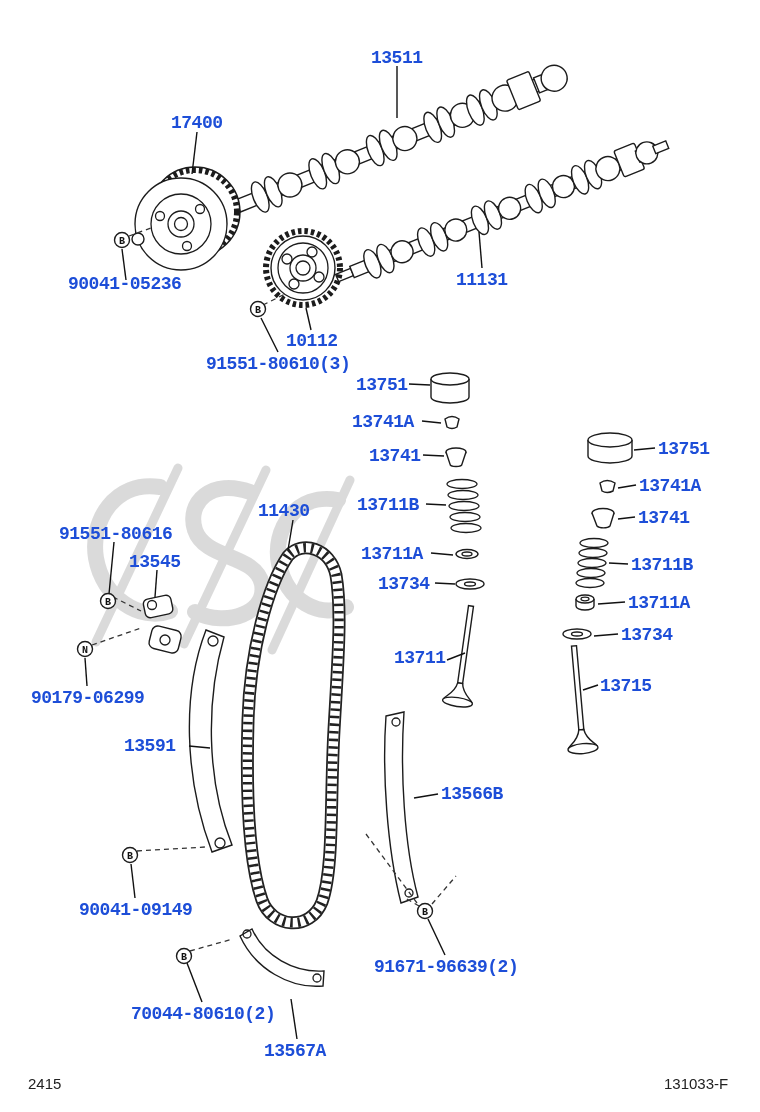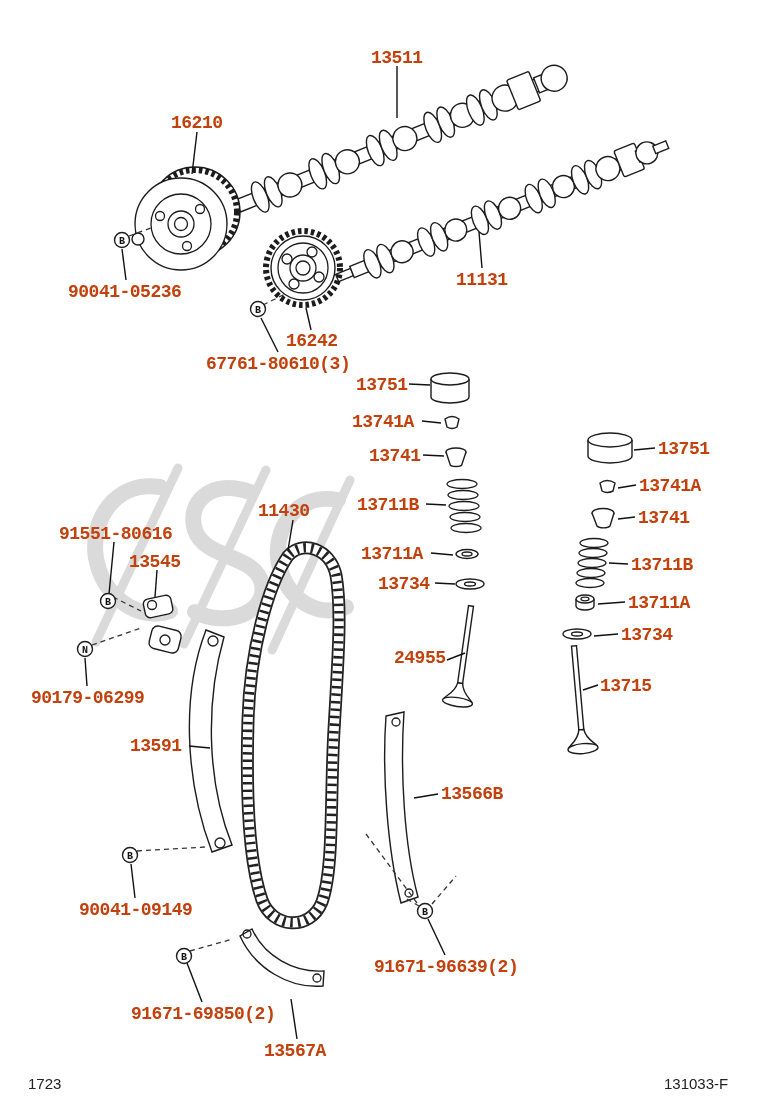--- a/index.html
+++ b/index.html
@@ -9,21 +9,21 @@
   .p{fill:#fff;stroke:#1c1c1c;stroke-width:1.4}
   .pn{fill:none;stroke:#1c1c1c;stroke-width:1.3}
   .teeth{fill:none;stroke:#1c1c1c;stroke-width:6;stroke-dasharray:3.5 3}
   .ld{stroke:#111;stroke-width:1.4}
   .dl{stroke:#333;stroke-width:1.3;stroke-dasharray:5 4}
   .chain-o{fill:none;stroke:#222;stroke-width:13}
   .chain-m{fill:none;stroke:#fff;stroke-width:9.5}
   .chain-d{fill:none;stroke:#222;stroke-width:9.5;stroke-dasharray:2.5 5}
   .wm{stroke:#d2d2d2;fill:none;opacity:.8}
   .ft{font:bold 10px "Liberation Mono",monospace;fill:#111;text-anchor:middle}
-  .lbl{position:absolute;font:bold 18px "Liberation Mono",monospace;color:#c2410c;
+  .lbl{position:absolute;font:bold 18px "Liberation Mono",monospace;color:#1d4ed8;
        letter-spacing:-0.5px;white-space:nowrap}
   .foot{position:absolute;font:15px "Liberation Sans",sans-serif;color:#222}
 </style>
 </head>
 <body>
 
 <svg class="stage" width="760" height="1112" viewBox="0 0 760 1112">
 
   <g class="wm" stroke-width="16" stroke-linecap="round">
     <path d="M160,487 C114,480 90,522 96,558 C103,598 140,622 170,611"></path>
@@ -271,44 +271,44 @@
     <circle cx="130" cy="855" r="7.5" class="p"></circle>
     <text x="130" y="858.5" class="ft">B</text>
     <circle cx="184" cy="956" r="7.5" class="p"></circle>
     <text x="184" y="959.5" class="ft">B</text>
     <circle cx="425" cy="911" r="7.5" class="p"></circle>
     <text x="425" y="914.5" class="ft">B</text>
   </g>
 </svg>
 
 <div class="lbl" style="left:371px;top:48px">13511</div>
-<div class="lbl" style="left:171px;top:113px">16210</div>
-<div class="lbl" style="left:68px;top:282px">90041-05236</div>
-<div class="lbl" style="left:286px;top:331px">16242</div>
-<div class="lbl" style="left:206px;top:354px">67761-80610(3)</div>
+<div class="lbl" style="left:171px;top:113px">17400</div>
+<div class="lbl" style="left:68px;top:274px">90041-05236</div>
+<div class="lbl" style="left:286px;top:331px">10112</div>
+<div class="lbl" style="left:206px;top:354px">91551-80610(3)</div>
 <div class="lbl" style="left:456px;top:270px">11131</div>
 <div class="lbl" style="left:356px;top:375px">13751</div>
 <div class="lbl" style="left:352px;top:412px">13741A</div>
 <div class="lbl" style="left:369px;top:446px">13741</div>
 <div class="lbl" style="left:357px;top:495px">13711B</div>
 <div class="lbl" style="left:361px;top:544px">13711A</div>
 <div class="lbl" style="left:378px;top:574px">13734</div>
 <div class="lbl" style="left:258px;top:501px">11430</div>
 <div class="lbl" style="left:59px;top:524px">91551-80616</div>
 <div class="lbl" style="left:129px;top:552px">13545</div>
 <div class="lbl" style="left:31px;top:688px">90179-06299</div>
-<div class="lbl" style="left:130px;top:736px">13591</div>
-<div class="lbl" style="left:394px;top:648px">24955</div>
+<div class="lbl" style="left:124px;top:736px">13591</div>
+<div class="lbl" style="left:394px;top:648px">13711</div>
 <div class="lbl" style="left:600px;top:676px">13715</div>
 <div class="lbl" style="left:441px;top:784px">13566B</div>
 <div class="lbl" style="left:79px;top:900px">90041-09149</div>
 <div class="lbl" style="left:374px;top:957px">91671-96639(2)</div>
-<div class="lbl" style="left:131px;top:1004px">91671-69850(2)</div>
+<div class="lbl" style="left:131px;top:1004px">70044-80610(2)</div>
 <div class="lbl" style="left:264px;top:1041px">13567A</div>
 <div class="lbl" style="left:658px;top:439px">13751</div>
 <div class="lbl" style="left:639px;top:476px">13741A</div>
 <div class="lbl" style="left:638px;top:508px">13741</div>
 <div class="lbl" style="left:631px;top:555px">13711B</div>
 <div class="lbl" style="left:628px;top:593px">13711A</div>
 <div class="lbl" style="left:621px;top:625px">13734</div>
 
-<div class="foot" style="left:28px;top:1075px">1723</div>
+<div class="foot" style="left:28px;top:1075px">2415</div>
 <div class="foot" style="left:664px;top:1075px">131033-F</div>
 
 </body></html>

